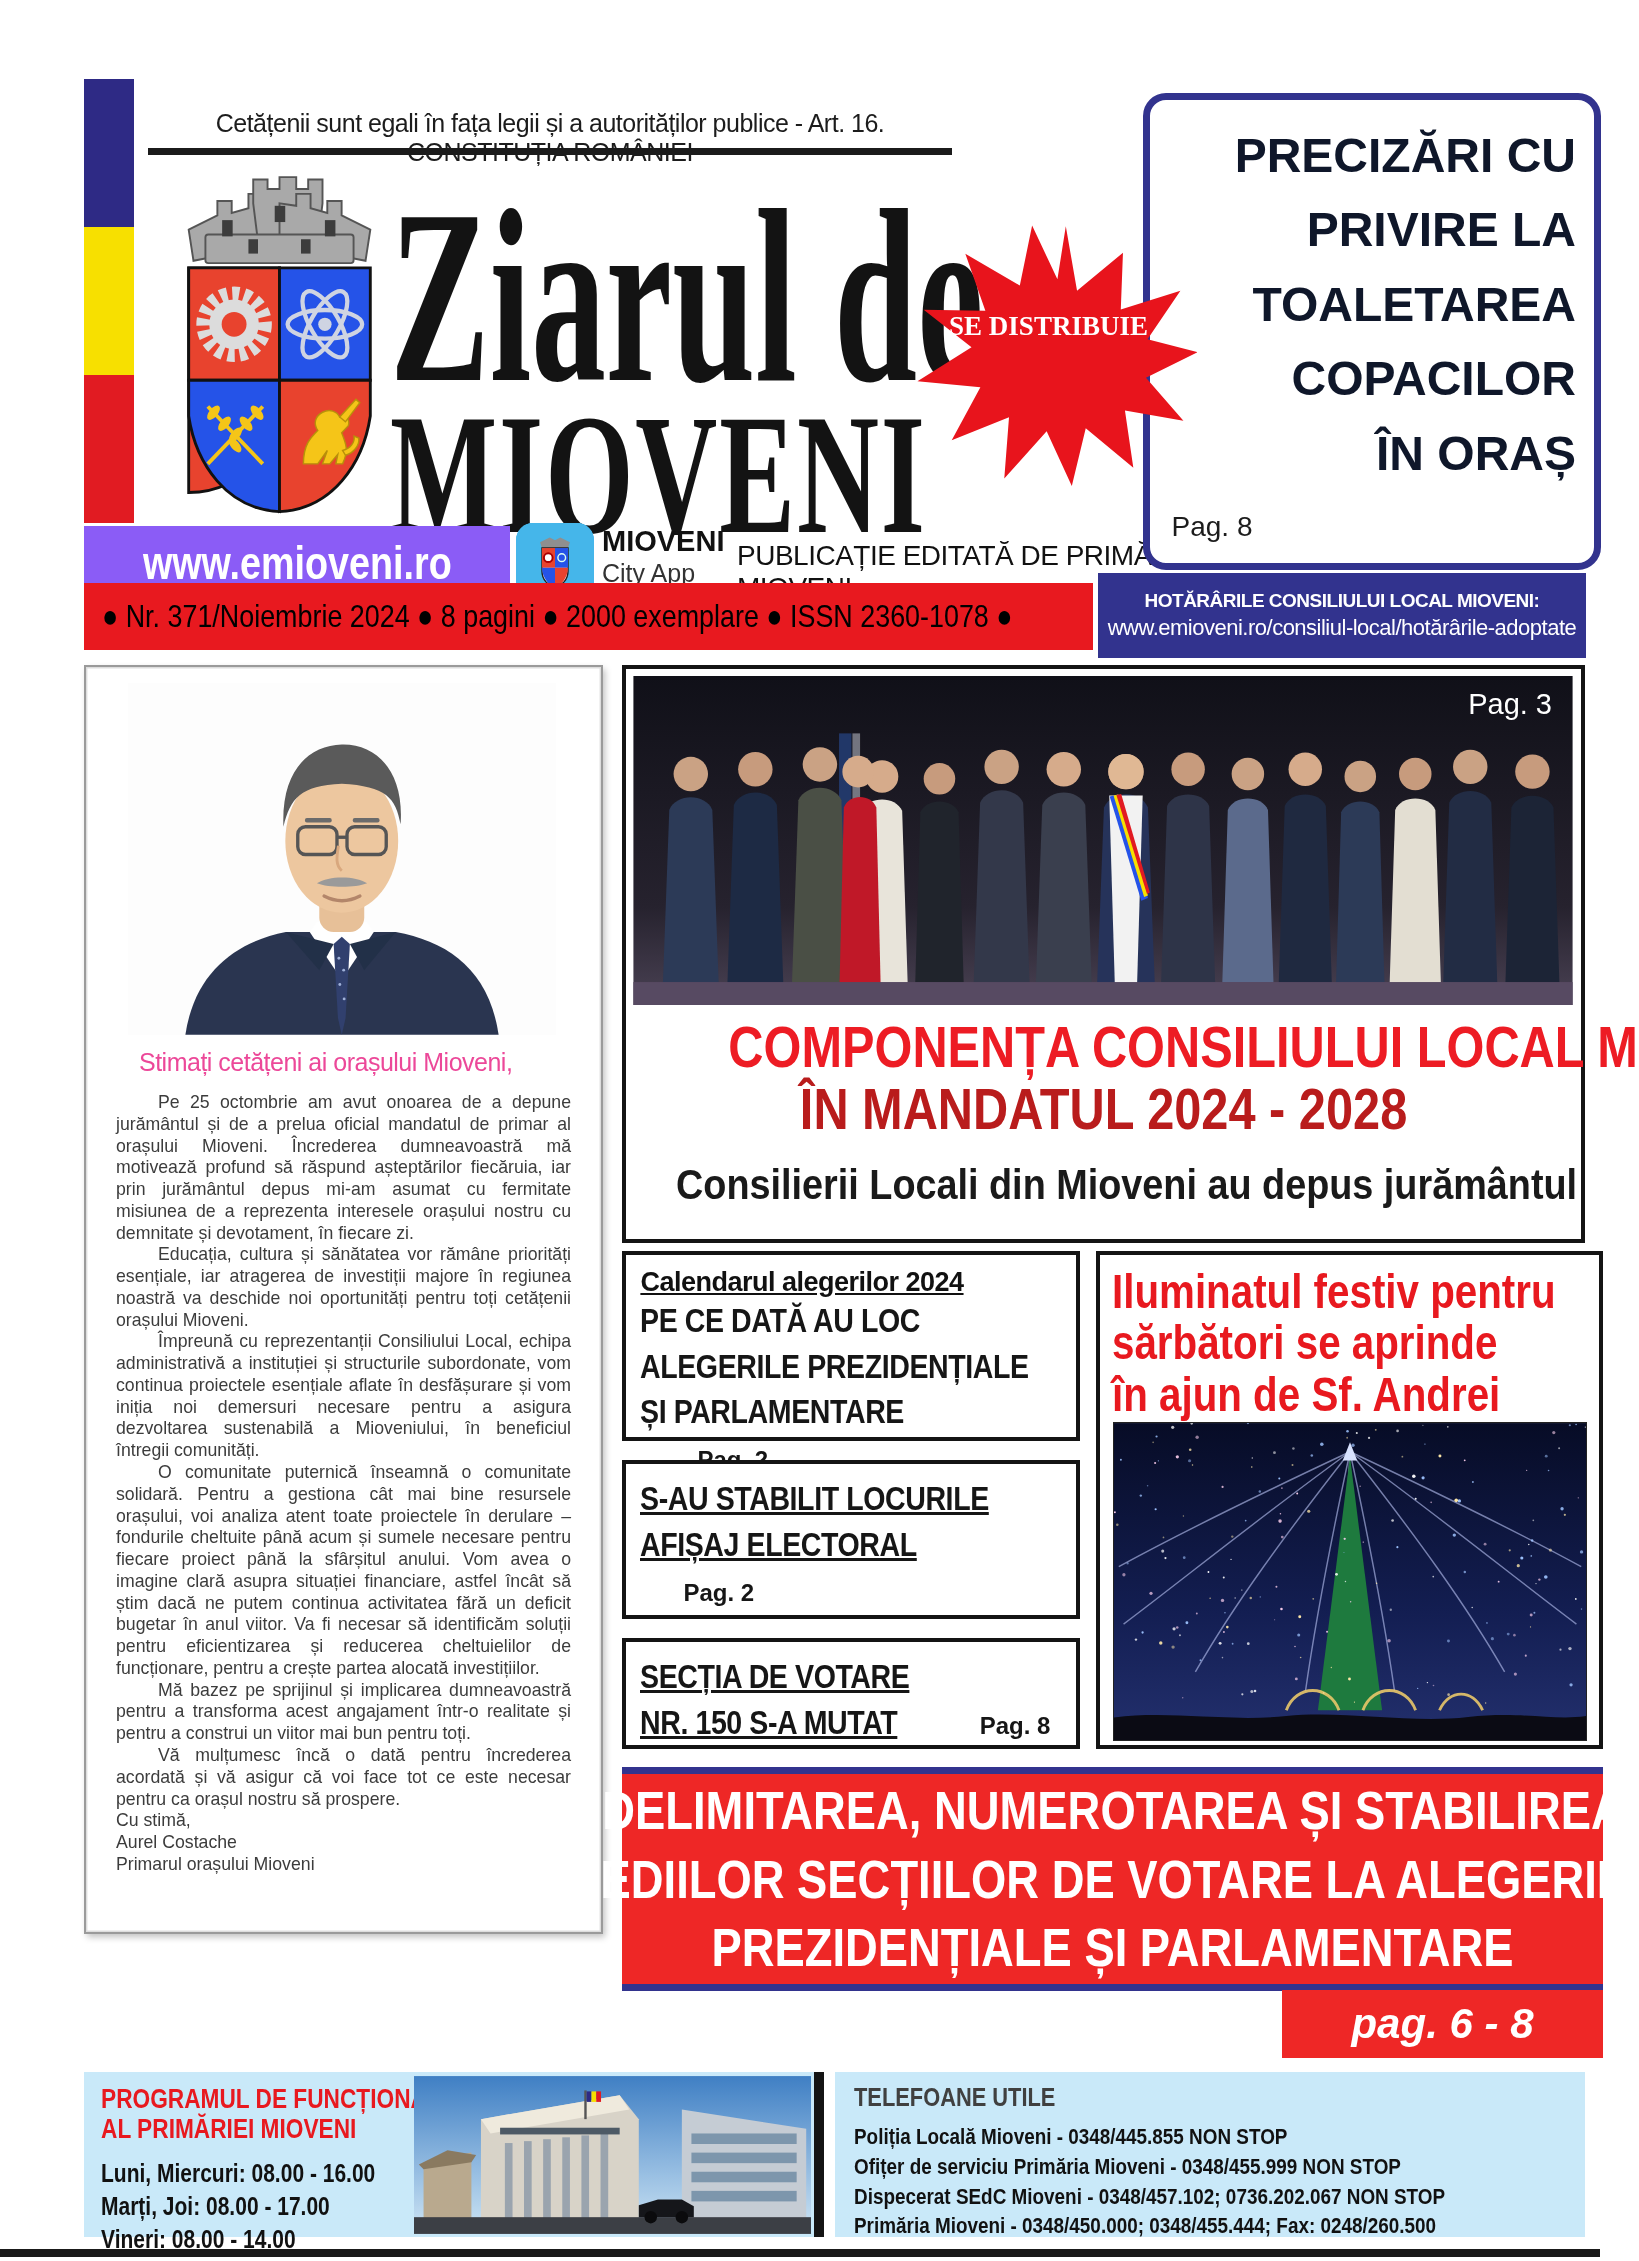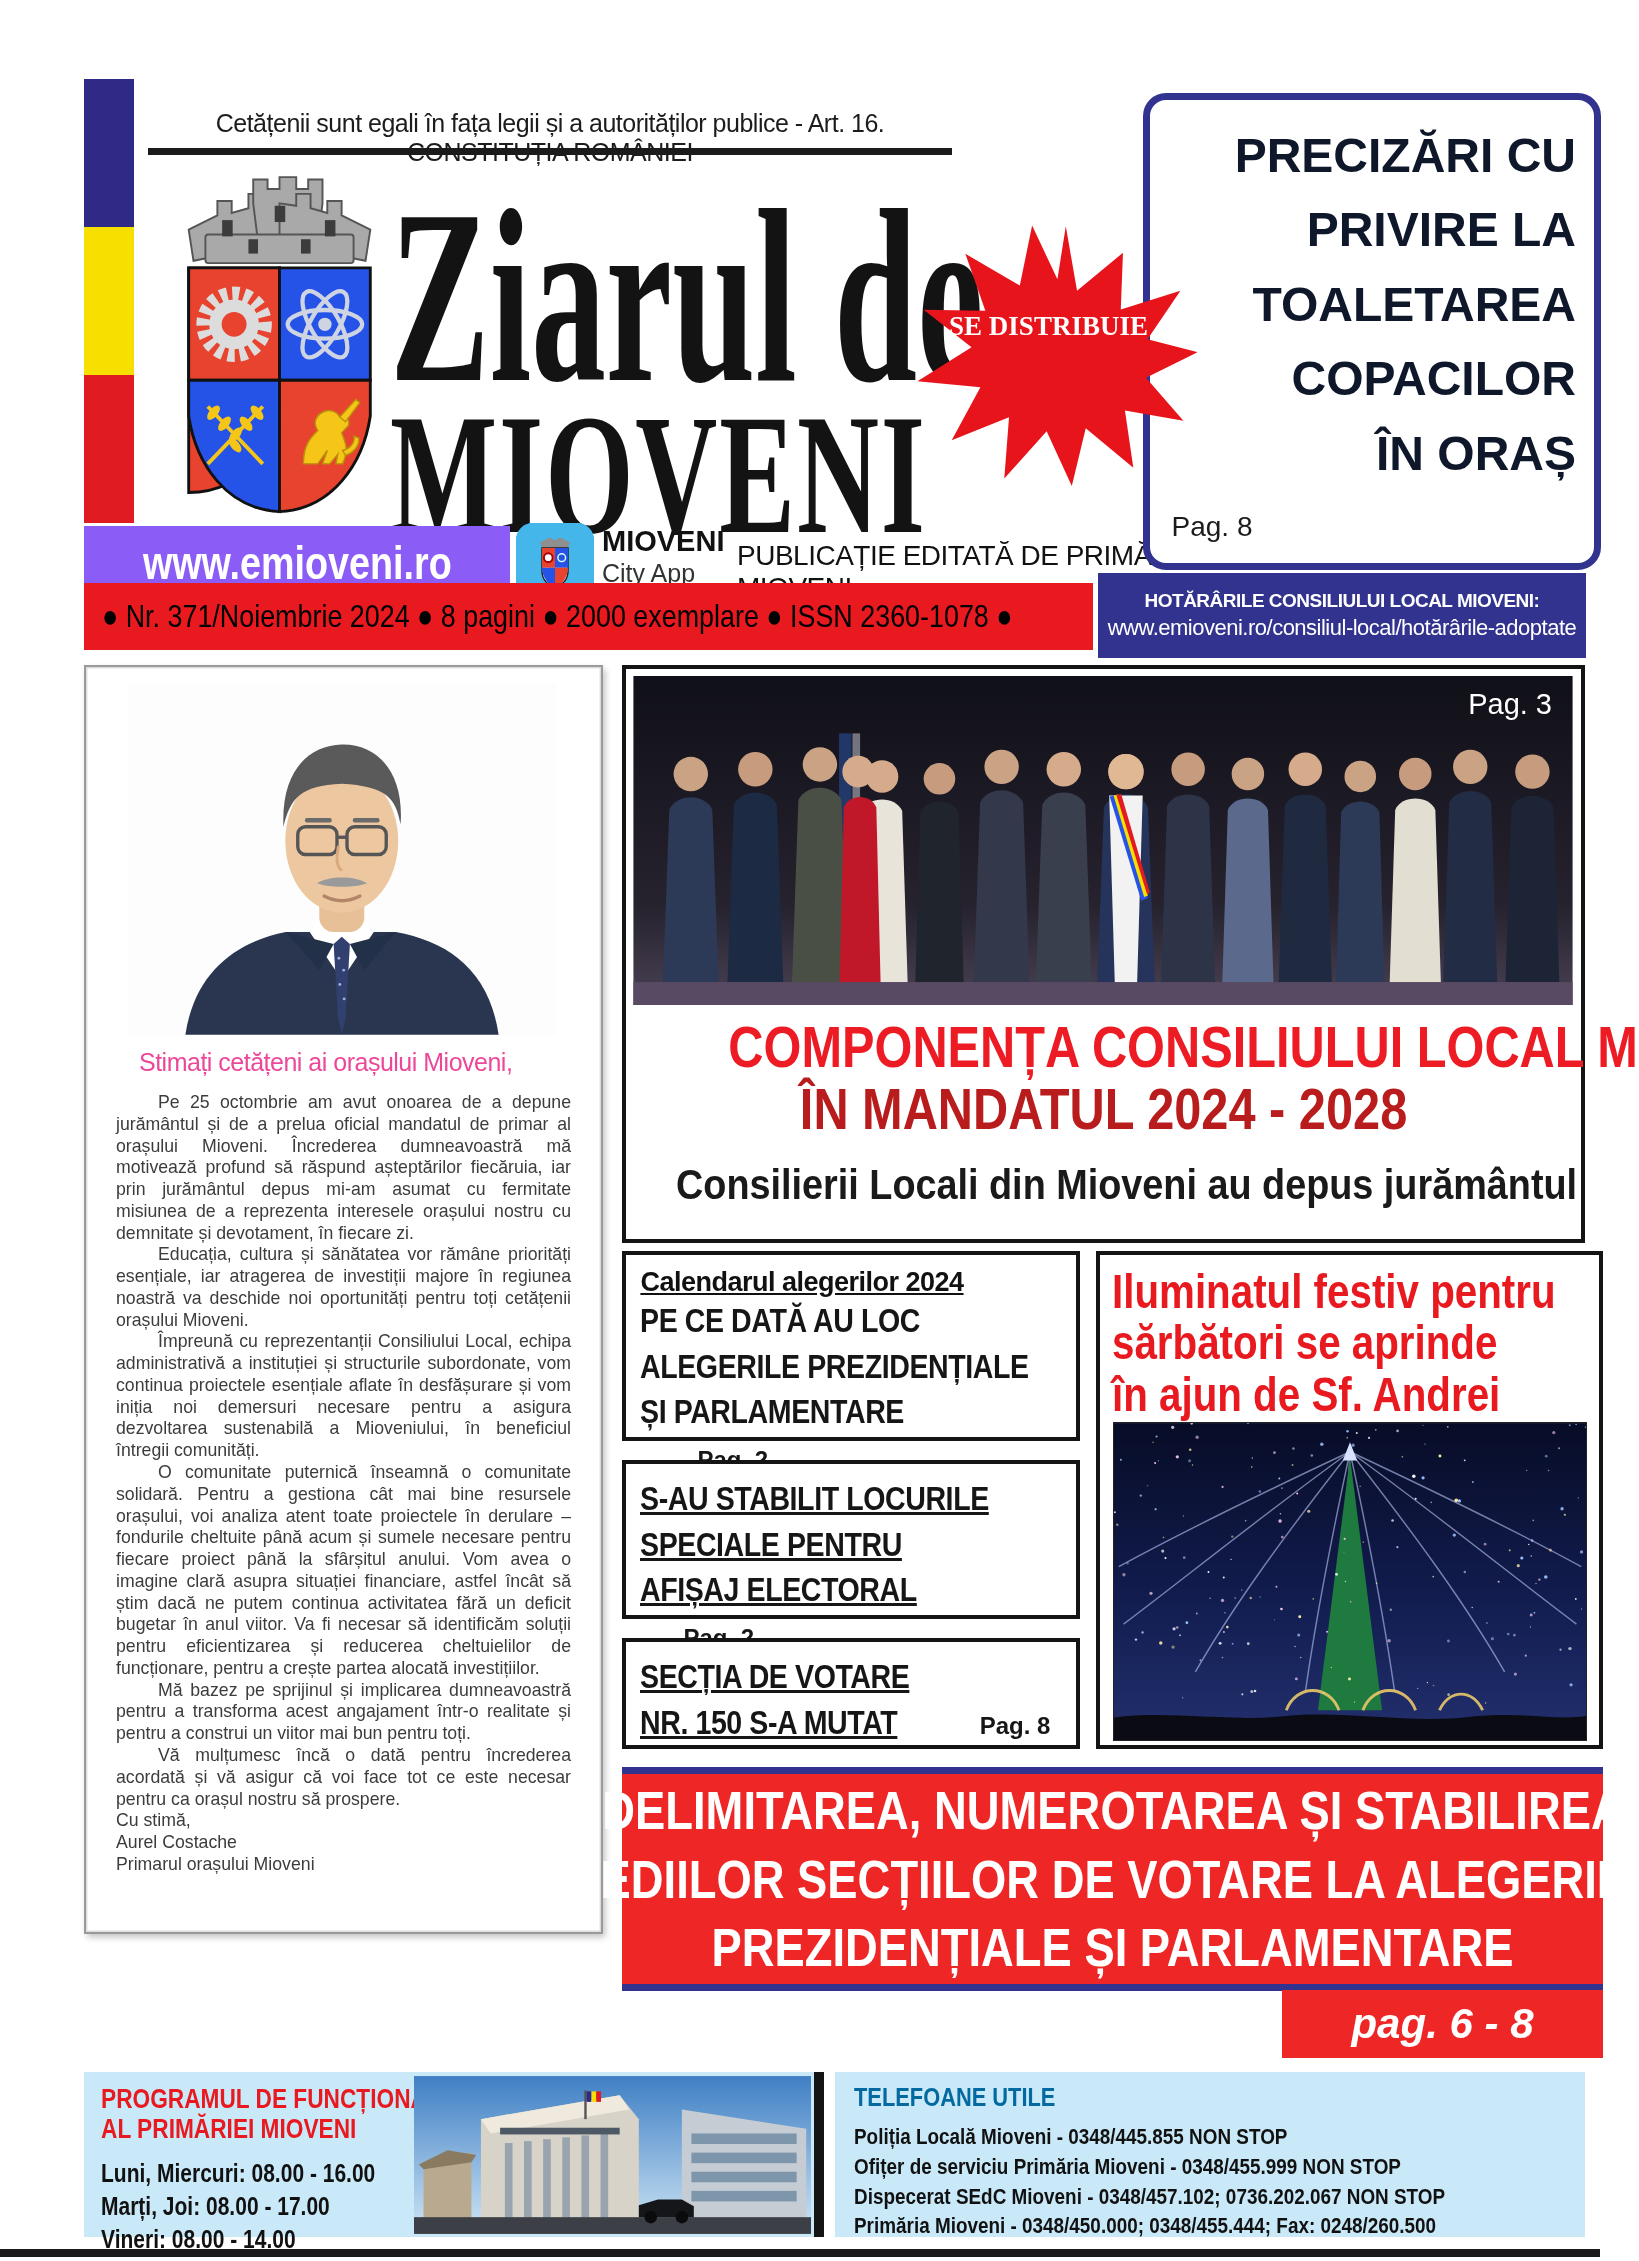--- a/index.html
+++ b/index.html
@@ -76,21 +76,21 @@
   .banner div{color:#fff;font-weight:bold;font-size:54px;line-height:1.27;text-align:center;white-space:nowrap;}
   .bannertab{left:1282px;top:1990px;width:321px;height:68px;background:#ee2726;color:#fff;display:flex;align-items:center;justify-content:center;font-size:42px;font-weight:bold;font-style:italic;}
 
   
   .botleft{left:84px;top:2072px;width:731px;height:165px;background:#c9e9f9;box-sizing:border-box;padding:11.5px 0 0 17px;}
   .bl-title{color:#e8191f;font-weight:bold;font-size:27px;line-height:1.14;}
   .bl-sched{margin-top:12.4px;color:#111;font-weight:bold;font-size:25px;line-height:1.32;}
   .hallphoto{left:414px;top:2076px;width:397px;height:158px;}
   .botdivider{left:814px;top:2072px;width:9.6px;height:165px;background:#141414;}
   .botright{left:835px;top:2072px;width:750px;height:165px;background:#c9e9f9;box-sizing:border-box;padding:9.6px 0 0 19px;}
-  .br-title{color:#0369a1;font-weight:bold;font-size:26px;}
+  .br-title{color:#404040;font-weight:bold;font-size:26px;}
   .br-lines{margin-top:9.6px;color:#111;font-weight:bold;font-size:22.5px;line-height:1.32;}
   .bottomline{left:0;top:2249px;width:1600px;height:7.7px;background:#1a1a1a;}
 </style>
 </head>
 <body>
 
 <div class="abs flag-stripe">
   <div style="background:#2e2a85"></div>
   <div style="background:#f7e000"></div>
   <div style="background:#e11b22"></div>
@@ -326,21 +326,20 @@
 
 <div class="abs midbox mb1">
   <div class="cal-title">Calendarul alegerilor 2024</div>
   <div class="mline"><span class="cxl">PE CE DATĂ AU LOC</span></div>
   <div class="mline"><span class="cxl">ALEGERILE PREZIDENȚIALE</span></div>
   <div class="mline"><span class="cxl">ȘI PARLAMENTARE</span><span class="pagref" style="margin-left:57px">Pag. 2</span></div>
 </div>
 
 <div class="abs midbox mb2">
   <div class="mline"><span class="cxl u">S-AU STABILIT LOCURILE</span></div>
-  <div class="mline"><span class="cxl u">SPECIALE PENTRU</span></div>
   <div class="mline"><span class="cxl u">AFIȘAJ ELECTORAL</span><span class="pagref" style="margin-left:43px">Pag. 2</span></div>
 </div>
 
 <div class="abs midbox mb3">
   <div class="mline"><span class="cxl u">SECȚIA DE VOTARE</span></div>
   <div class="mline"><span class="cxl u">NR. 150 S-A MUTAT</span><span class="pagref" style="margin-left:33px">Pag. 8</span></div>
 </div>
 
 <div class="abs rightcol">
   <div class="fest">

